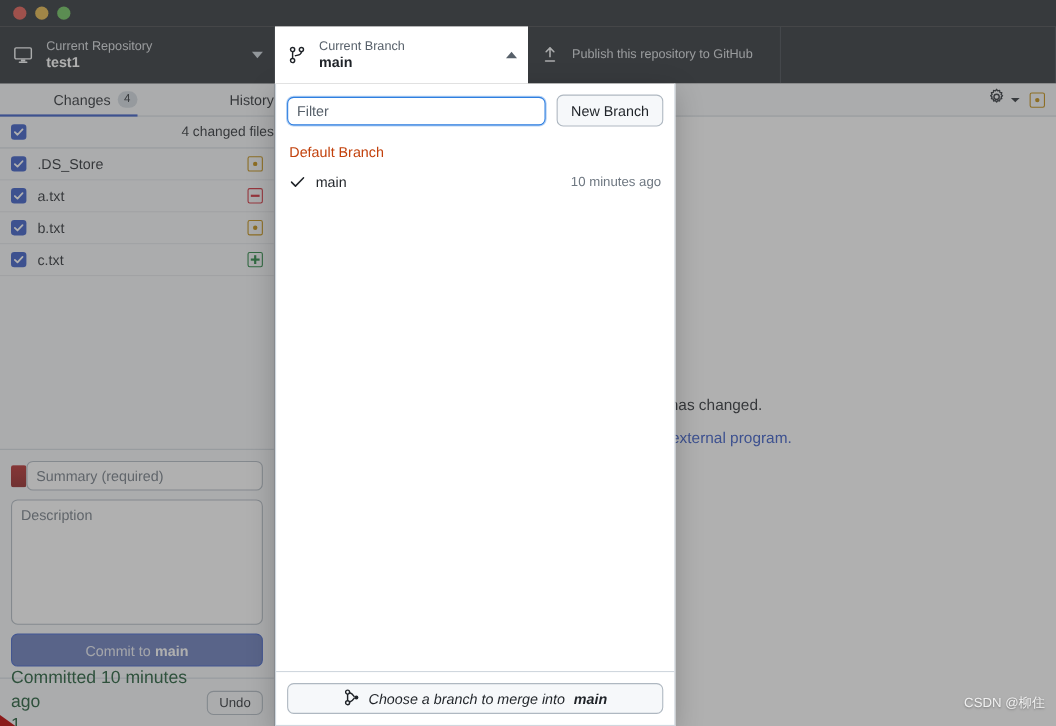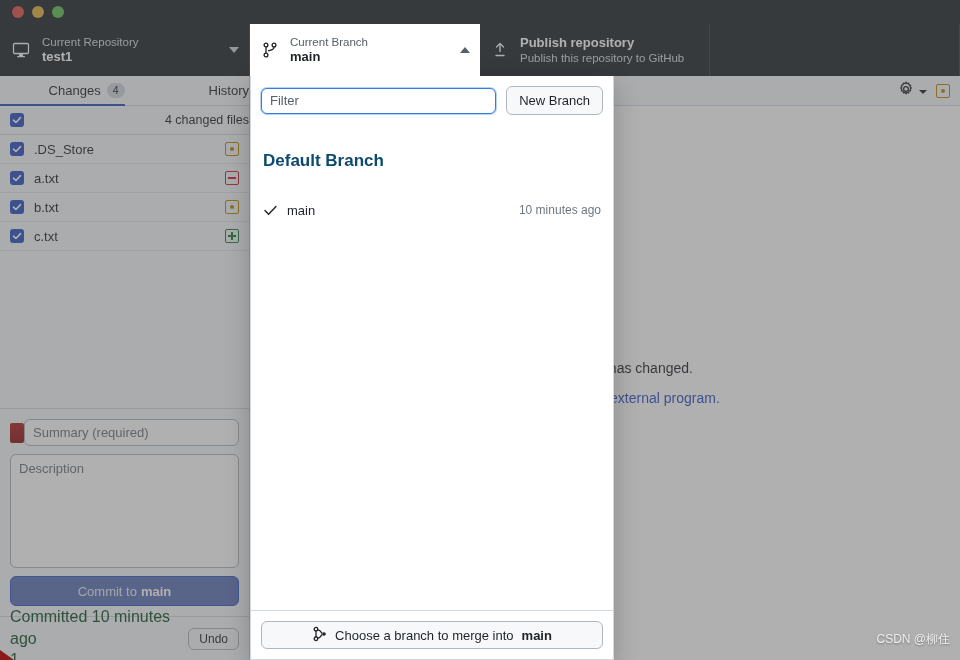--- a/index.html
+++ b/index.html
@@ -165,47 +165,47 @@
   .dim {
     position:absolute; left:0; top:0; width:960px; height:660px;
     background:rgba(80,80,80,.45); pointer-events:none;
   }
 
   
   .branch-panel {
     position:absolute; left:250px; top:76px; width:364px; height:584px;
     background:#ffffff; border:1px solid #d0d7de; border-top:none;
     box-shadow:0 8px 24px rgba(0,0,0,.22);
-    display:flex; flex-direction:column; z-index:30;gap:20px;
+    display:flex; flex-direction:column; z-index:30;
   }
   .bp-top { padding:10px; display:flex; gap:10px; align-items:center; flex:0 0 auto; }
   .filter-input {
     flex:1; height:26px; border:1px solid #2f7fe0; border-radius:6px;
     background:#ffffff; font-family:"Liberation Sans", sans-serif;
     font-size:13px; color:#1f2328; padding:0 8px; outline:none;
     box-shadow:0 0 0 1px rgba(47,127,224,.35);
   }
   .filter-input::placeholder { color:#57606a; }
   .new-branch-btn {
     height:29px; border:1px solid #afb8c1; border-radius:6px; background:#f6f8fa;
     font-size:13px; color:#1f2328; padding:0 12px; cursor:default; white-space:nowrap;
   }
   .bp-section-title {
-    padding:6px 12px 4px; font-size:17px; font-weight:bold; color:#0c4a6e; flex:0 0 auto;
+    padding:6px 12px 4px; font-size:13px; font-weight:normal; color:#c2410c; flex:0 0 auto;
   }
   .bp-list { flex:1 1 auto; overflow:hidden; }
   .bp-row {
     height:30px; display:flex; align-items:center; gap:10px; padding:0 12px;
     font-size:13px; color:#1f2328; cursor:default;
   }
   .bp-check { width:14px; display:flex; align-items:center; justify-content:center; flex:0 0 auto; }
   .bp-name { flex:1; }
   .bp-time { font-size:12px; color:#6e7781; }
   .bp-footer {
-    flex:0 0 auto; border-top:1px solid #d0d7de; padding:10px;
+    flex:0 0 auto; border-top:1px solid #d0d7de; padding:10px;font-style:italic;
   }
   .merge-btn {
     width:100%; height:28px; border:1px solid #afb8c1; border-radius:6px;
     background:#f6f8fa; font-size:13px; color:#1f2328;
     display:flex; align-items:center; justify-content:center; gap:8px; cursor:default;
   }
   .merge-btn b { font-weight:bold; }
 
   
   .toolbar-open-branch {
@@ -259,21 +259,20 @@
 
     <div class="tb-item tb-pub">
       <span class="tb-icon">
         <svg width="16" height="18" viewBox="0 0 16 18">
           <path d="M8 2.5 L8 11" stroke="#f6f8fa" stroke-width="1.4" fill="none"></path>
           <path d="M4.5 6 L8 2.5 L11.5 6" stroke="#f6f8fa" stroke-width="1.4" fill="none" stroke-linecap="round" stroke-linejoin="round"></path>
           <path d="M4 14.5 L12 14.5" stroke="#f6f8fa" stroke-width="1.4" fill="none" stroke-linecap="round"></path>
         </svg>
       </span>
       <span class="tb-text">
-        <span class="tb-value">Publish repository</span>
         <span class="tb-label">Publish this repository to GitHub</span>
       </span>
     </div>
 
     <div class="tb-item tb-rest"></div>
   </div>
 
   <div class="sidebar">
 
     <div class="tabs">

